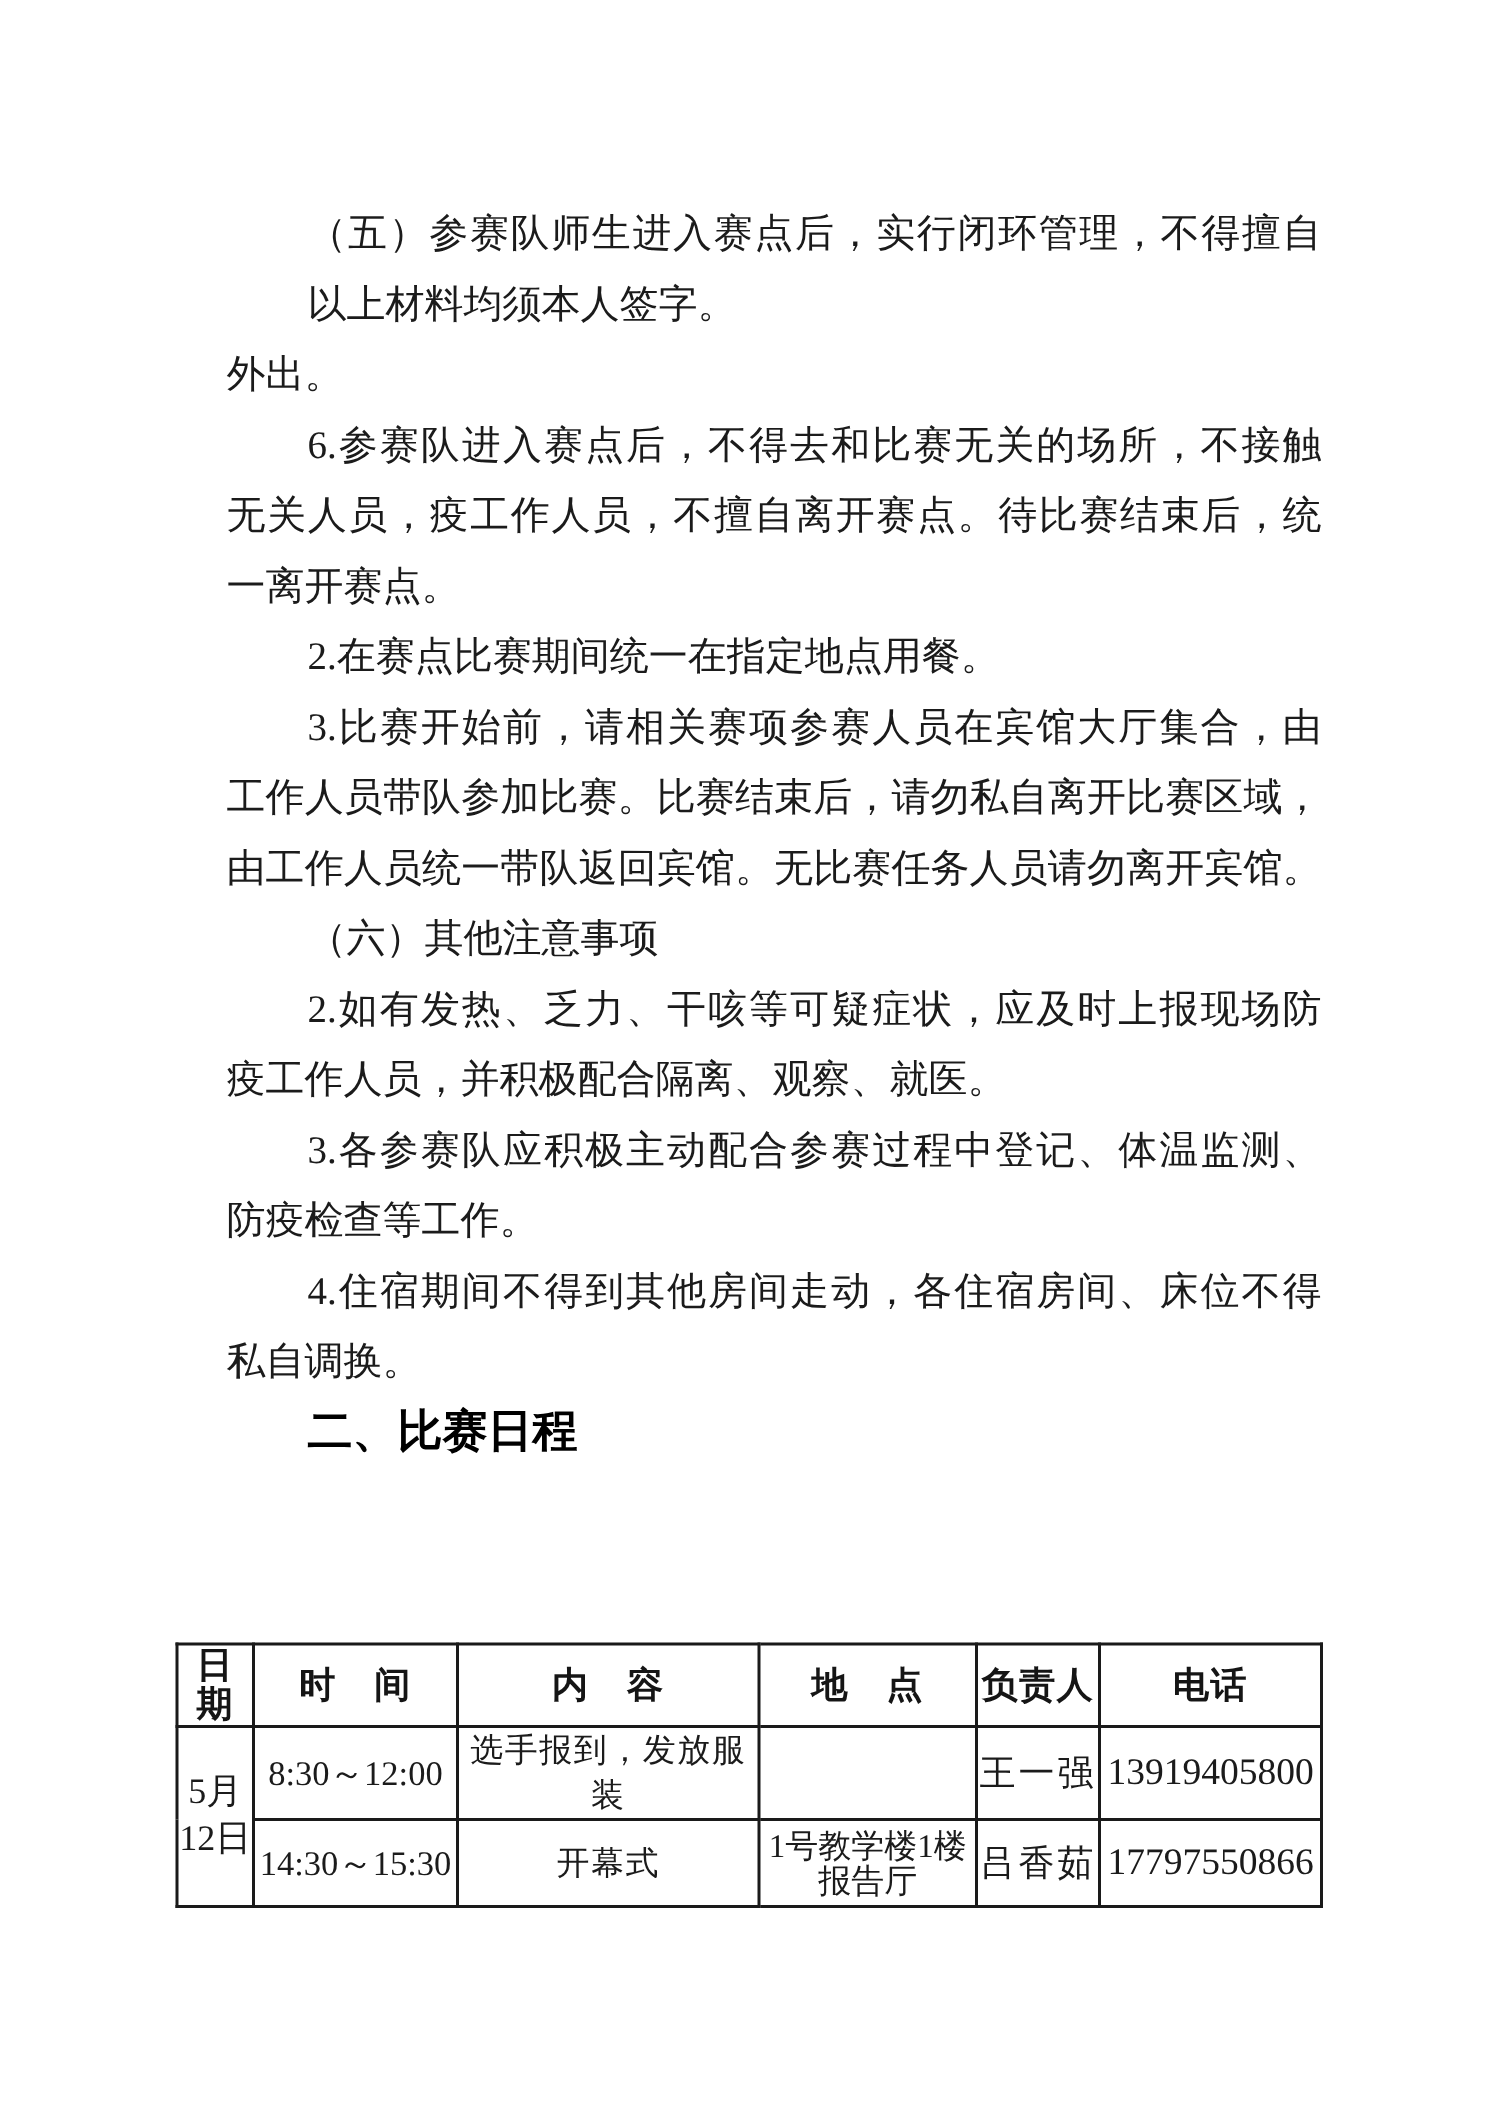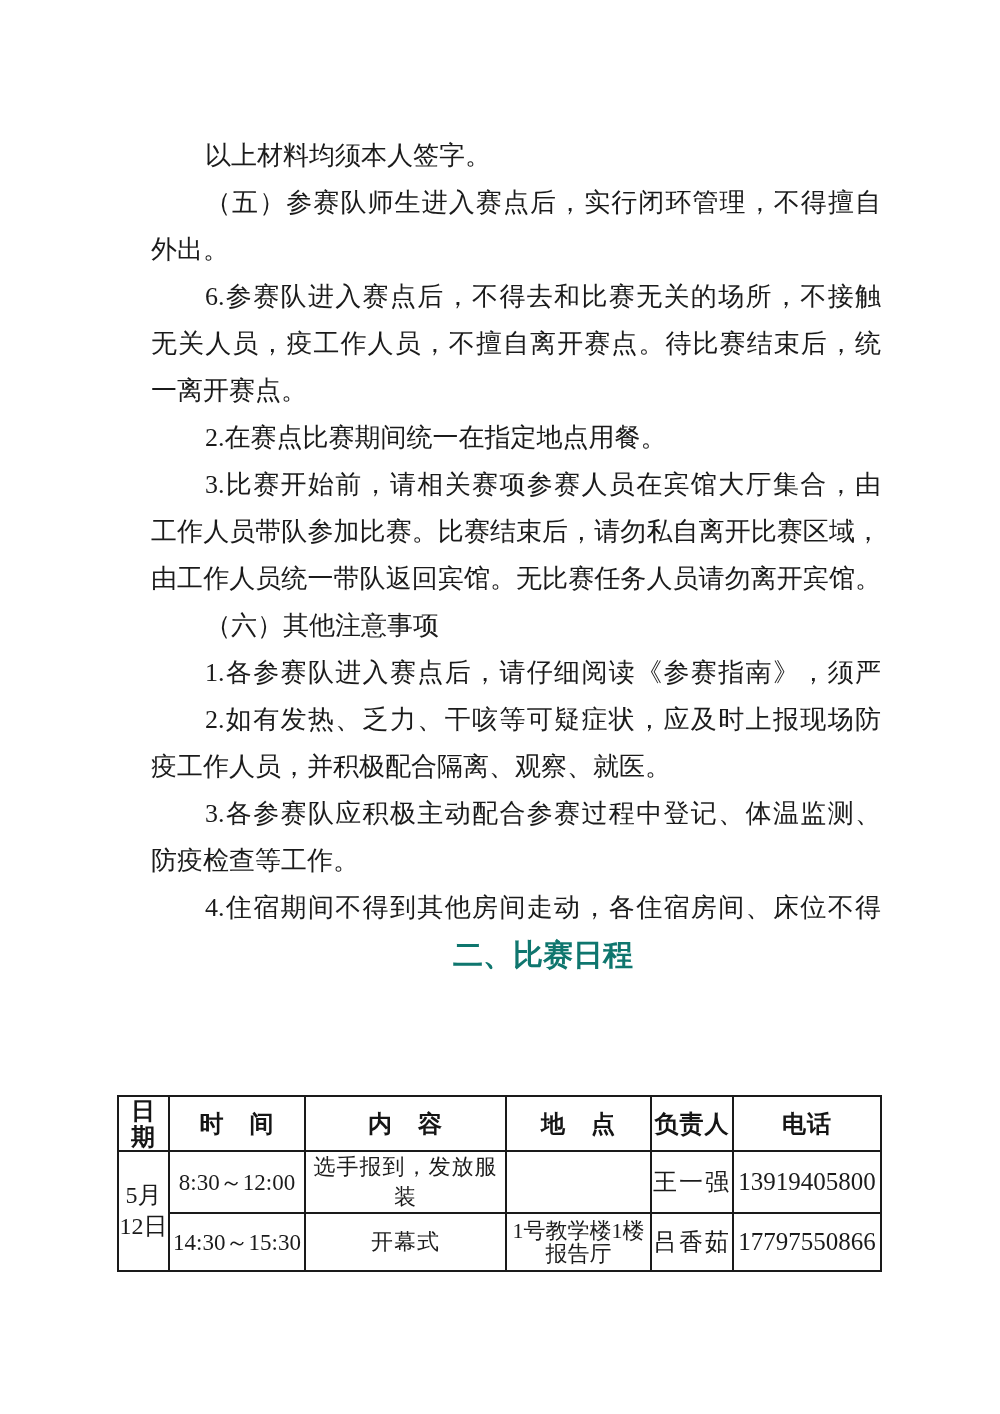--- a/index.html
+++ b/index.html
@@ -22,22 +22,21 @@
     letter-spacing:0;
   }
   .indent{text-indent:54px;}
   .full{text-align:justify;text-align-last:justify;}
   .heading{
     font-family:"Liberation Sans",sans-serif;
     font-weight:bold;
     font-size:30px;
     line-height:47px;
     text-indent:54px;
-    color:#0f766e;
-    text-align:center;
+    color:#000000;
   }
   
   .sched{
     position:absolute;
     left:117px;top:1095px;
     width:763px;
     border-collapse:collapse;
     table-layout:fixed;
   }
   .sched th,.sched td{
@@ -64,37 +63,37 @@
   .c-loc{font-size:22px;line-height:23px;}
   .c-name{font-size:24px;letter-spacing:2px;}
   .c-phone{font-size:25px;}
 </style>
 </head>
 <body>
 
 <div class="page">
 
   <div class="doc">
+    <div class="line indent full">（五）参赛队师生进入赛点后，实行闭环管理，不得擅自</div>
     <div class="line indent">以上材料均须本人签字。</div>
-    <div class="line indent full">（五）参赛队师生进入赛点后，实行闭环管理，不得擅自</div>
     <div class="line">外出。</div>
     <div class="line indent full">6.参赛队进入赛点后，不得去和比赛无关的场所，不接触</div>
     <div class="line full">无关人员，疫工作人员，不擅自离开赛点。待比赛结束后，统</div>
     <div class="line">一离开赛点。</div>
     <div class="line indent">2.在赛点比赛期间统一在指定地点用餐。</div>
     <div class="line indent full">3.比赛开始前，请相关赛项参赛人员在宾馆大厅集合，由</div>
     <div class="line full">工作人员带队参加比赛。比赛结束后，请勿私自离开比赛区域，</div>
     <div class="line full">由工作人员统一带队返回宾馆。无比赛任务人员请勿离开宾馆。</div>
     <div class="line indent">（六）其他注意事项</div>
-    <div class="line indent full">1.各参赛队进入赛点后，请仔细阅读《参赛指南》，须严</div>
     <div class="line indent full">2.如有发热、乏力、干咳等可疑症状，应及时上报现场防</div>
     <div class="line">疫工作人员，并积极配合隔离、观察、就医。</div>
     <div class="line indent full">3.各参赛队应积极主动配合参赛过程中登记、体温监测、</div>
     <div class="line">防疫检查等工作。</div>
     <div class="line indent full">4.住宿期间不得到其他房间走动，各住宿房间、床位不得</div>
+    <div class="line">私自调换。</div>
     <div class="heading">二、比赛日程</div>
   </div>
 
   <table class="sched">
     <colgroup>
       <col style="width:51px">
       <col style="width:136px">
       <col style="width:201px">
       <col style="width:145px">
       <col style="width:82px">

